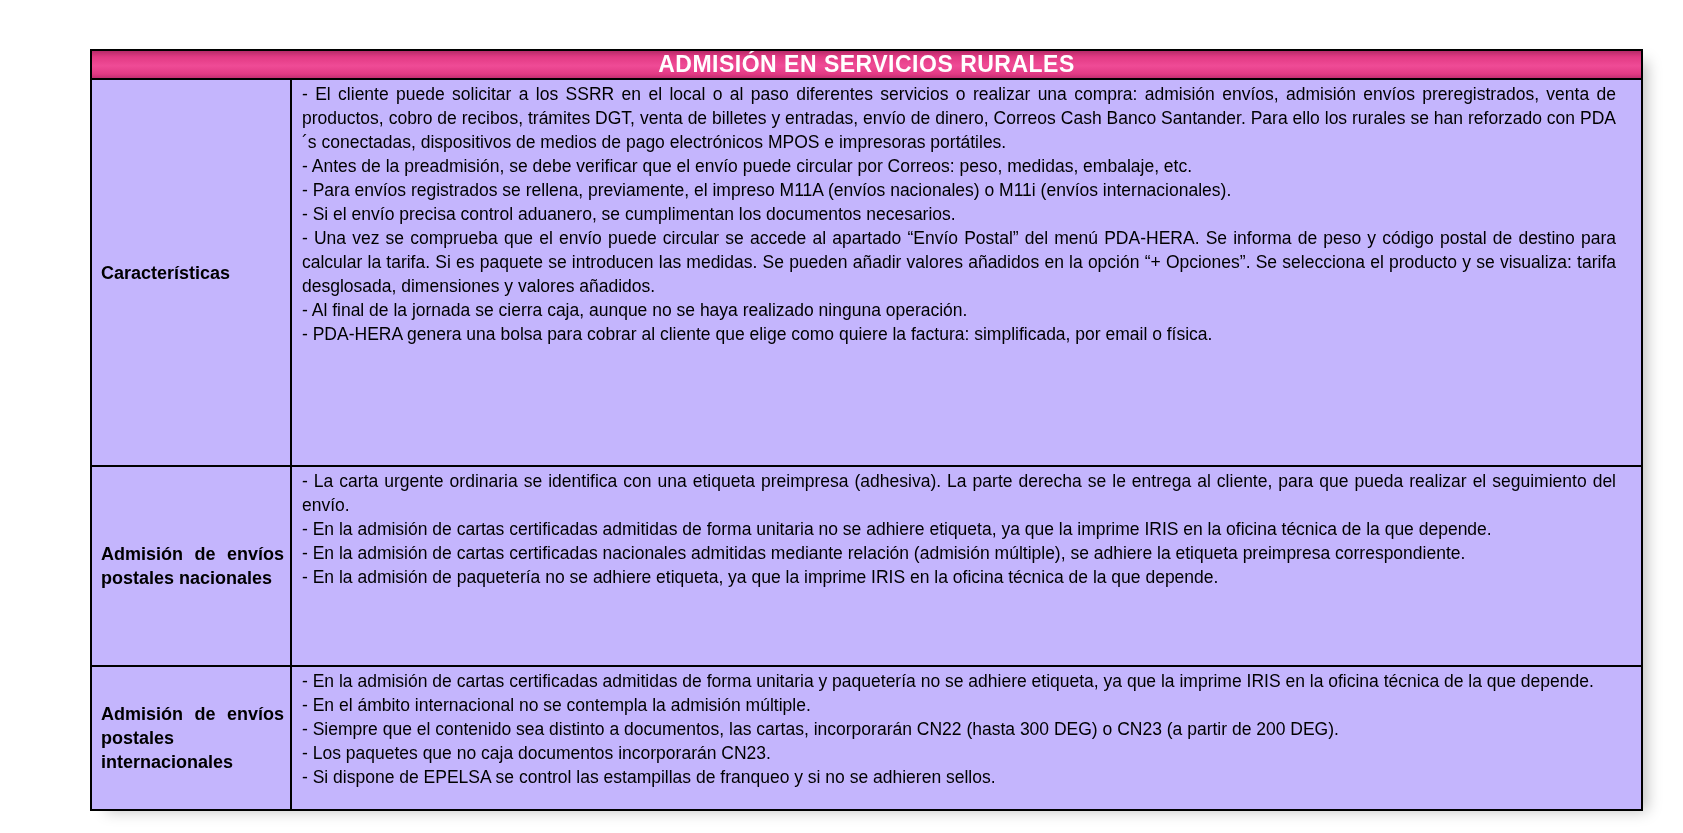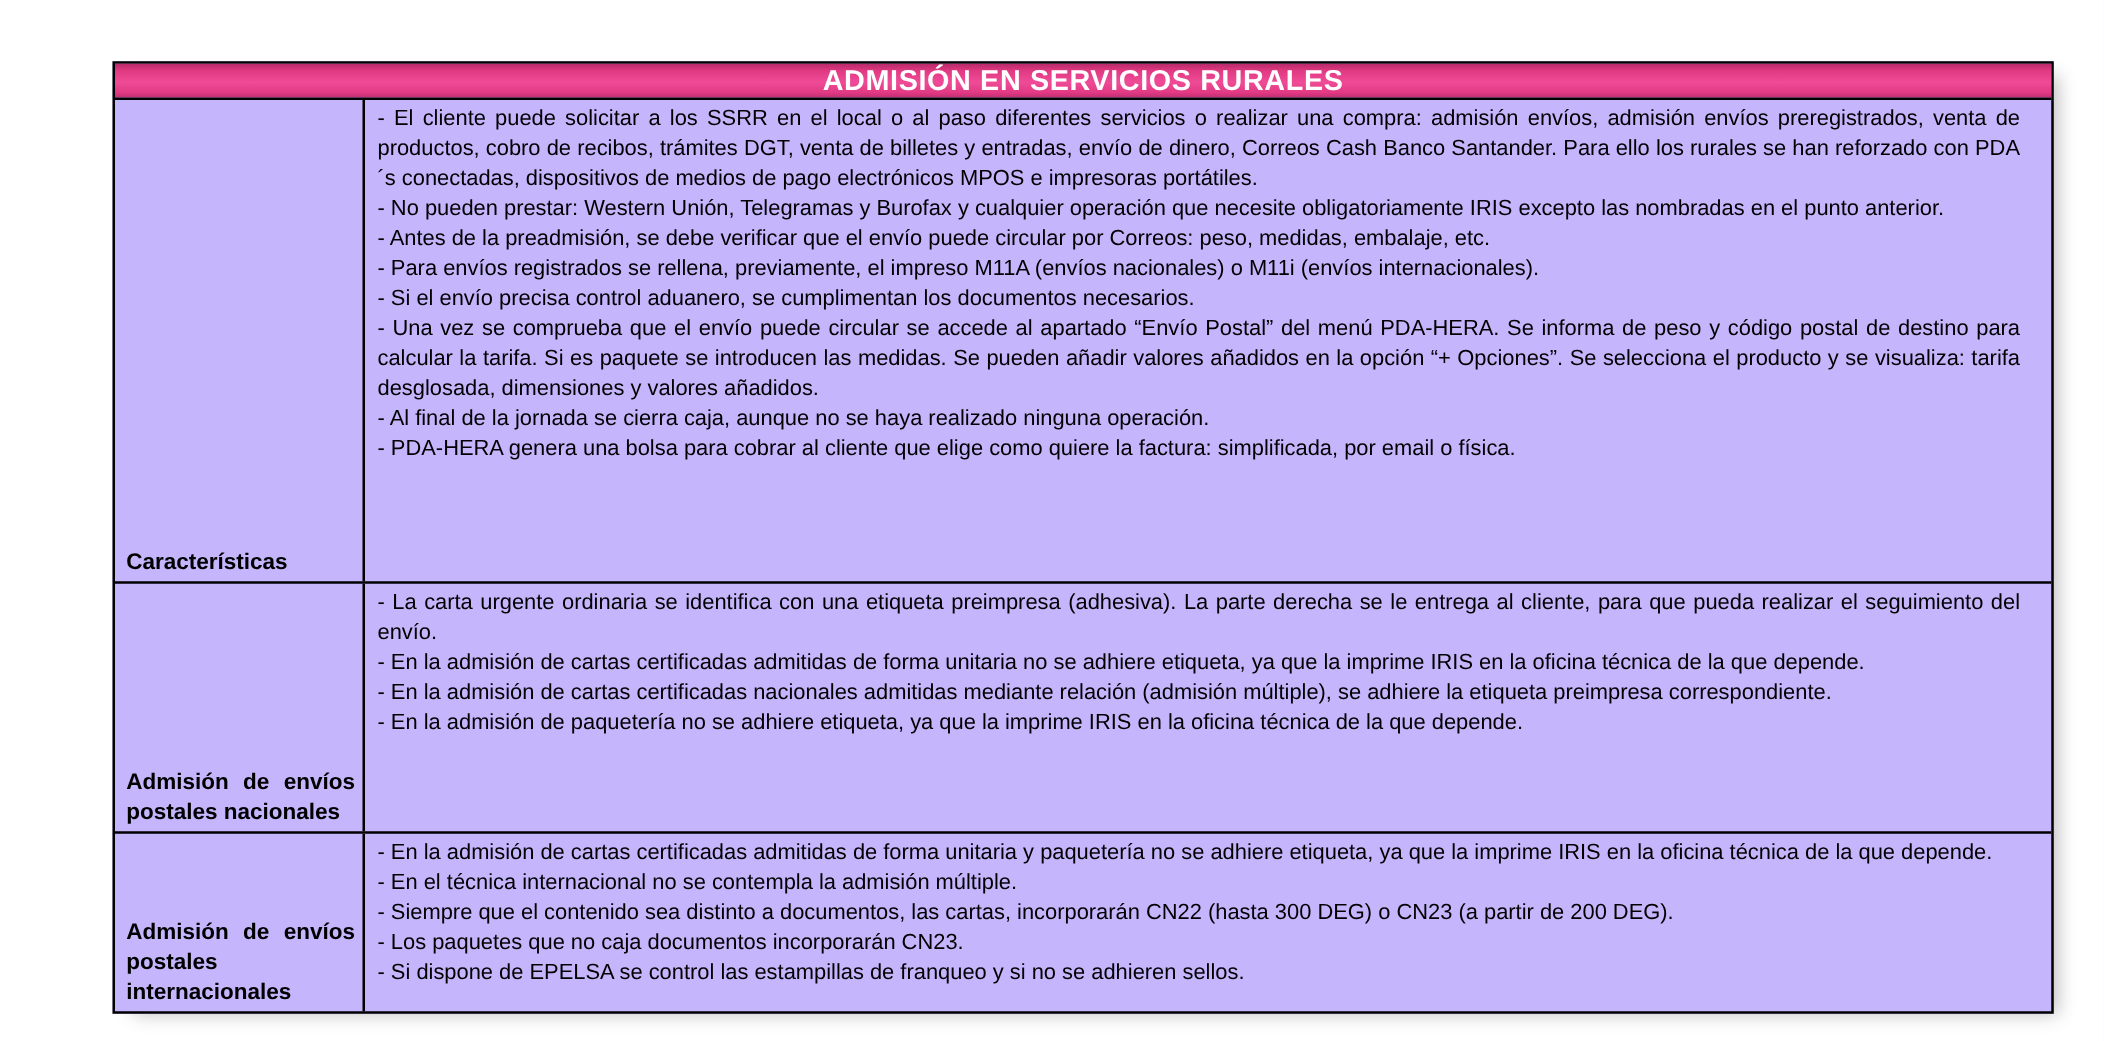--- a/index.html
+++ b/index.html
@@ -40,21 +40,21 @@
     align-items: stretch;
     border-bottom: 2px solid #000000;
   }
   .t-row:last-child { border-bottom: none; }
   .label-cell {
     width: 200px;
     flex: 0 0 200px;
     border-right: 2px solid #000000;
     box-sizing: border-box;
     display: flex;
-    align-items: flex-end;
+    align-items: center;
     padding: 4px 6px 4px 9px;
   }
   .label-cell span {
     display: block;
     width: 100%;
     font-weight: bold;
     font-size: 18px;
     line-height: 24px;
     text-align: justify;
   }
@@ -79,21 +79,20 @@
 <div class="doc-table">
 
   <div class="title-bar">ADMISIÓN EN SERVICIOS RURALES</div>
 
   <div class="t-row row-caracteristicas">
     <div class="label-cell">
       <span>Características</span>
     </div>
     <div class="content-cell">
         <p class="item">- El cliente puede solicitar a los SSRR en el local o al paso diferentes servicios o realizar una compra: admisión envíos, admisión envíos preregistrados, venta de productos, cobro de recibos, trámites DGT, venta de billetes y entradas, envío de dinero, Correos Cash Banco Santander. Para ello los rurales se han reforzado con PDA´s conectadas, dispositivos de medios de pago electrónicos MPOS e impresoras portátiles.</p>
-        <p class="item">- No pueden prestar: Western Unión, Telegramas y Burofax y cualquier operación que necesite obligatoriamente IRIS excepto las nombradas en el punto anterior.</p>
         <p class="item">- Antes de la preadmisión, se debe verificar que el envío puede circular por Correos: peso, medidas, embalaje, etc.</p>
         <p class="item">- Para envíos registrados se rellena, previamente, el impreso M11A (envíos nacionales) o M11i (envíos internacionales).</p>
         <p class="item">- Si el envío precisa control aduanero, se cumplimentan los documentos necesarios.</p>
         <p class="item">- Una vez se comprueba que el envío puede circular se accede al apartado “Envío Postal” del menú PDA-HERA. Se informa de peso y código postal de destino para calcular la tarifa. Si es paquete se introducen las medidas. Se pueden añadir valores añadidos en la opción “+ Opciones”. Se selecciona el producto y se visualiza: tarifa desglosada, dimensiones y valores añadidos.</p>
         <p class="item">- Al final de la jornada se cierra caja, aunque no se haya realizado ninguna operación.</p>
         <p class="item">- PDA-HERA genera una bolsa para cobrar al cliente que elige como quiere la factura: simplificada, por email o física.</p>
       </div>
   </div>
 
   <div class="t-row row-nacionales">
@@ -107,20 +106,20 @@
         <p class="item">- En la admisión de paquetería no se adhiere etiqueta, ya que la imprime IRIS en la oficina técnica de la que depende.</p>
       </div>
   </div>
 
   <div class="t-row row-internacionales">
     <div class="label-cell">
       <span>Admisión de envíos postales internacionales</span>
     </div>
     <div class="content-cell">
         <p class="item">- En la admisión de cartas certificadas admitidas de forma unitaria y paquetería no se adhiere etiqueta, ya que la imprime IRIS en la oficina técnica de la que depende.</p>
-        <p class="item">- En el técnica internacional no se contempla la admisión múltiple.</p>
+        <p class="item">- En el ámbito internacional no se contempla la admisión múltiple.</p>
         <p class="item">- Siempre que el contenido sea distinto a documentos, las cartas, incorporarán CN22 (hasta 300 DEG) o CN23 (a partir de 200 DEG).</p>
         <p class="item">- Los paquetes que no caja documentos incorporarán CN23.</p>
         <p class="item">- Si dispone de EPELSA se control las estampillas de franqueo y si no se adhieren sellos.</p>
       </div>
   </div>
 
 </div>
 
 </body></html>

